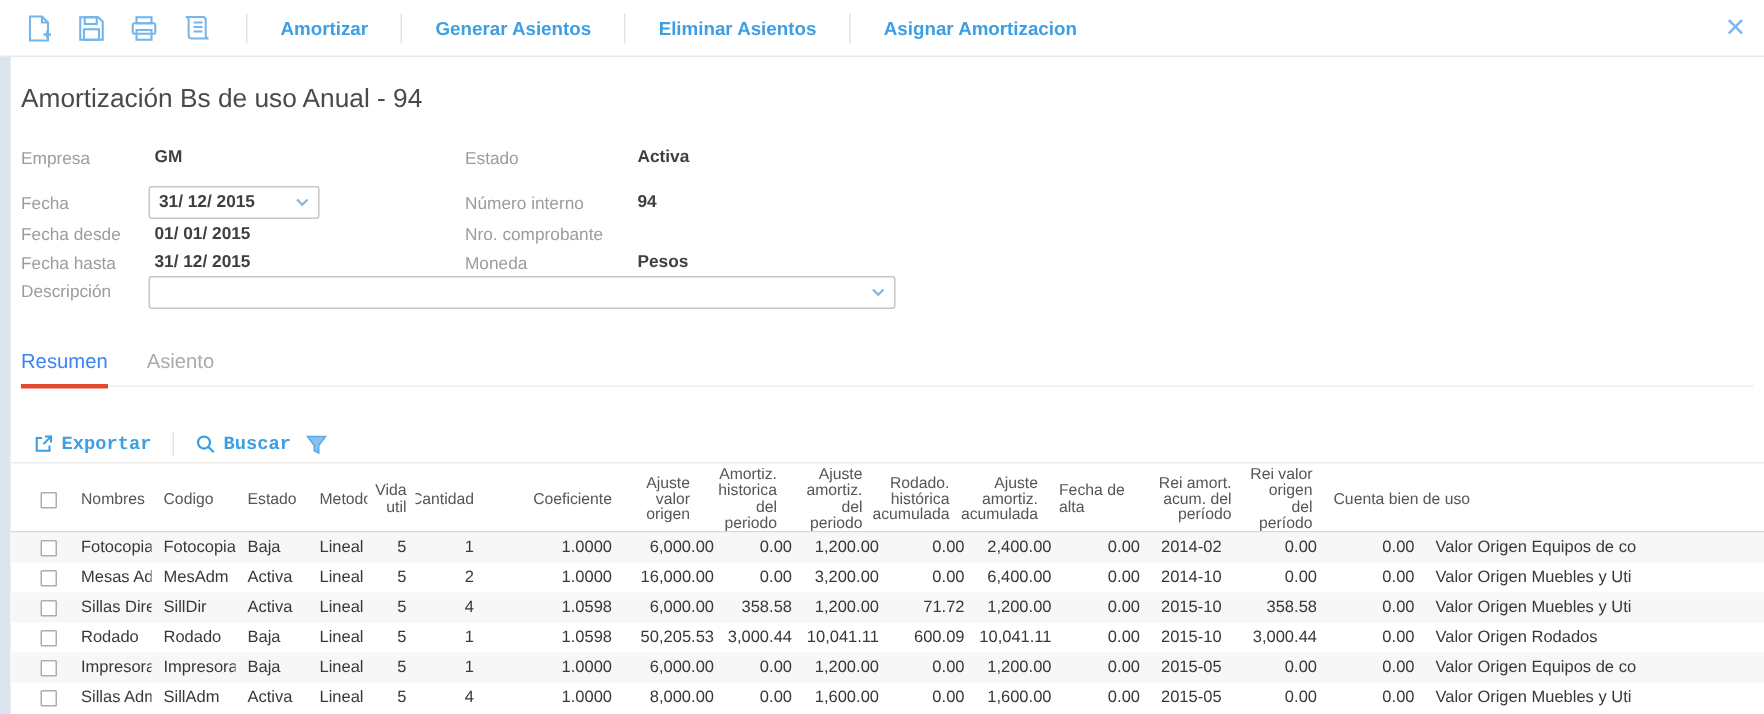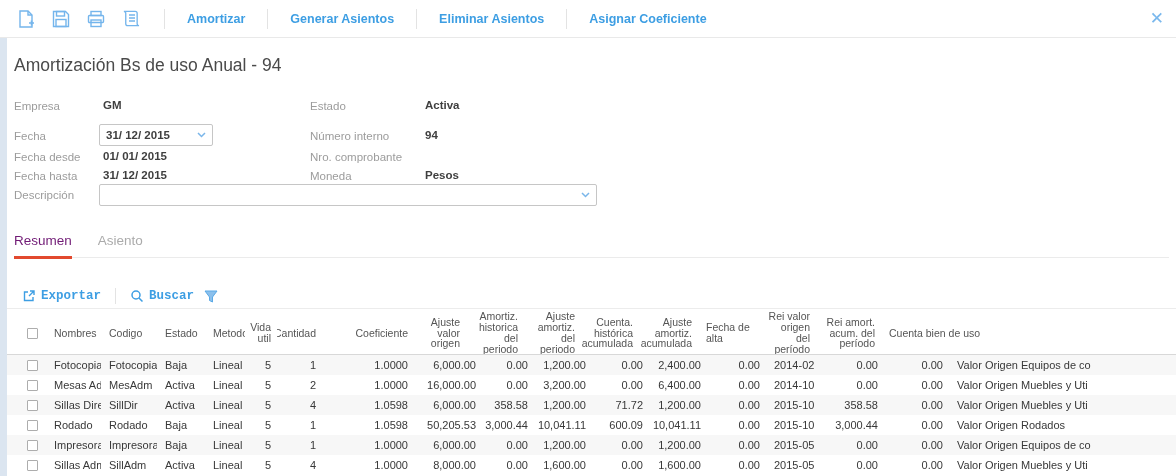--- a/index.html
+++ b/index.html
@@ -28,21 +28,21 @@
   .fvalue { position:absolute; font-size:11.5px; color:#3f3f3f; font-weight:700; }
   .finput { position:absolute; border:1px solid #c6c6c6; border-radius:2px; background:#fff;
     display:flex; align-items:center; font-size:11.5px; color:#3f3f3f; font-weight:700;
     padding:0 6px; justify-content:space-between; }
   .chev { display:inline-flex; margin-left:6px; }
 
   
   .tabs { position:absolute; left:14px; top:233px; width:1155px; height:25px;
     border-bottom:1px solid #ebebeb; display:flex; }
   .tab { font-size:13.5px; margin-right:26px; position:relative; cursor:pointer; padding-bottom:7px; }
-  .tab.active { color:#701a75; }
+  .tab.active { color:#3b82f6; }
   .tab.inactive { color:#ababab; }
   .tab.active .tab-underline { position:absolute; left:0; right:0; bottom:-2px; height:3px; background:#e2492f; }
 
   
   .actions { position:absolute; left:22px; top:286px; height:20px; display:flex; align-items:center;font-family:Liberation Mono, monospace; }
   .act-link { color:#3d9ee3; font-size:12.5px; font-weight:700; display:flex; align-items:center; cursor:pointer; }
   .act-link svg { margin-right:5px; }
   .act-sep { width:1px; height:16px; background:#e3e3e3; margin:0 14px; }
   .filter-ic { margin-left:10px; cursor:pointer; display:inline-flex; }
   .actions-divider { position:absolute; left:7px; top:308px; width:1169px; height:1px; background:#ececec; }
@@ -98,21 +98,21 @@
           <path d="M8 6 h6 M8 9 h6 M8 12 h6"></path>
         </svg>
     </span>
     <span class="tb-sep"></span>
     <span class="tb-btn">Amortizar</span>
     <span class="tb-sep"></span>
     <span class="tb-btn">Generar Asientos</span>
     <span class="tb-sep"></span>
     <span class="tb-btn">Eliminar Asientos</span>
     <span class="tb-sep"></span>
-    <span class="tb-btn">Asignar Coeficiente</span>
+    <span class="tb-btn">Asignar Amortizacion</span>
     <span class="close-x">✕</span>
   </div>
 
   <div class="page-title">Amortización Bs de uso Anual - 94</div>
 
   <span class="flabel" style="left:14px; top:100px;">Empresa</span>
   <span class="fvalue" style="left:103px; top:99px;">GM</span>
 
   <span class="flabel" style="left:14px; top:130px;">Fecha</span>
   <div class="finput" style="left:99px; top:124px; width:114px; height:22px;">
@@ -215,33 +215,33 @@
         <div class="th r" style="width: 52px;">
           <span>Ajuste valor origen</span>
         </div>
         <div class="th r" style="width: 58px;">
           <span>Amortiz. historica del periodo</span>
         </div>
         <div class="th r" style="width: 57px;">
           <span>Ajuste amortiz. del periodo</span>
         </div>
         <div class="th r" style="width: 58px;">
-          <span>Cuenta. histórica acumulada</span>
+          <span>Rodado. histórica acumulada</span>
         </div>
         <div class="th r" style="width: 59px;">
           <span>Ajuste amortiz. acumulada</span>
         </div>
         <div class="th l" style="width: 64px;">
           <span>Fecha de alta</span>
         </div>
+        <div class="th r" style="width: 65px;">
+          <span>Rei amort. acum. del período</span>
+        </div>
         <div class="th r" style="width: 54px;">
           <span>Rei valor origen del período</span>
-        </div>
-        <div class="th r" style="width: 65px;">
-          <span>Rei amort. acum. del período</span>
         </div>
         <div class="th l" style="width: 227px;">
           <span>Cuenta bien de uso</span>
         </div>
       </div>
     <div class="grid-body" id="grid-body">
         <div class="tr stripe">
           <div class="td chk" style="width: 39px;">
             <span class="cb"></span>
           </div>

